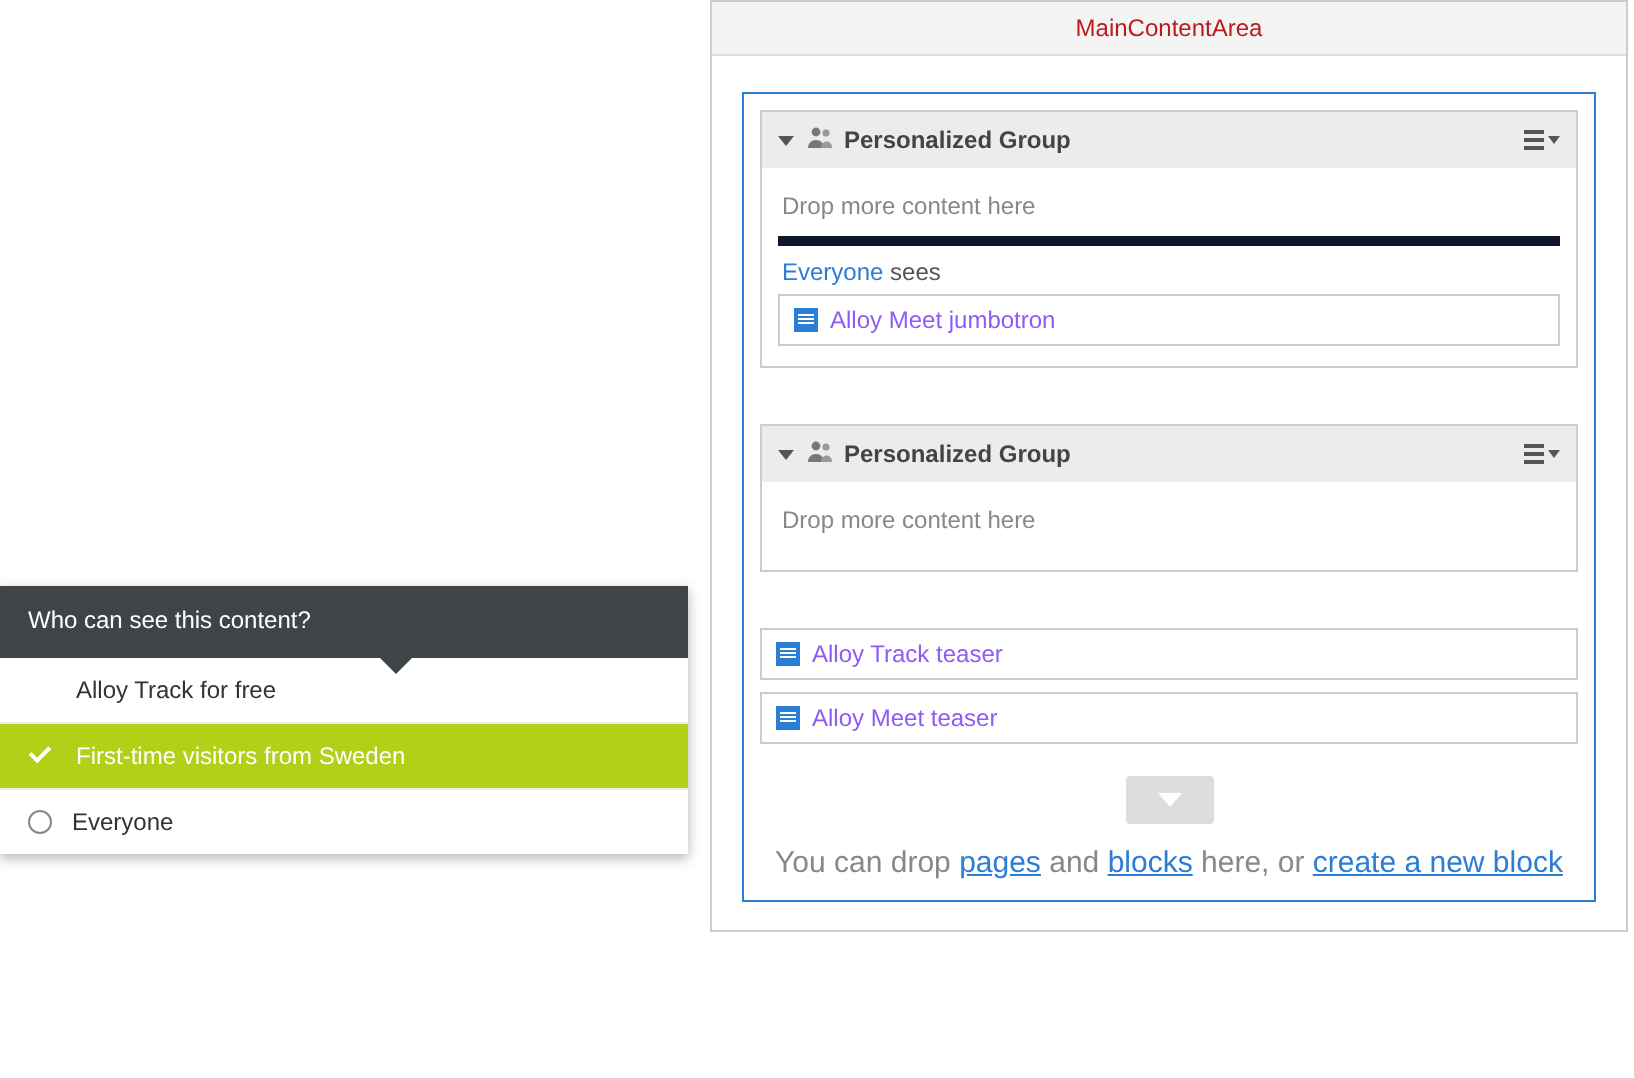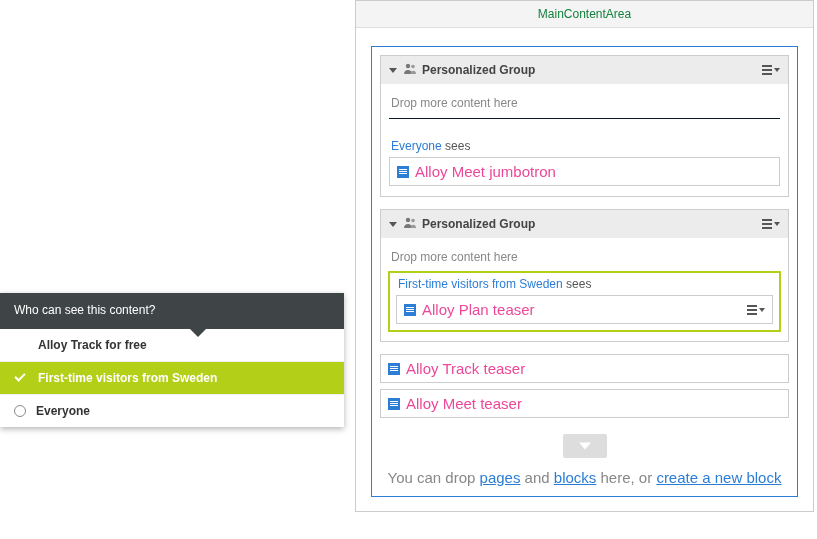--- a/index.html
+++ b/index.html
@@ -16,36 +16,36 @@
     position: absolute;
     left: 355px;
     top: 0;
     width: 459px;
     border: 1px solid #ccc;
   }
   .main-header {
     background: #f4f4f4;
     text-align: center;
     padding: 6px 0;
-    color: #15803d;
+    color: #b91c1c;
     font-size: 12px;
     border-bottom: 1px solid #ddd;
   }
   .main-body {
     padding: 18px 15px 14px 15px;
   }
   .content-border {
     border: 1px solid #2b7dd6;
     padding: 8px 8px 10px 8px;
     background: #fff;
   }
   .group {
     border: 1px solid #ccc;
     background: #fff;
-    margin-bottom: 12px;
+    margin-bottom: 28px;
   }
   .group-header {
     background: #ececec;
     padding: 7px 8px;
     display: flex;
     align-items: center;
     font-weight: bold;
     color: #444;
     font-size: 12px;
   }
@@ -85,22 +85,22 @@
   }
   .group-body {
     padding: 8px 8px 10px 8px;
   }
   .drop-hint {
     color: #888;
     font-size: 12px;
     padding: 4px 2px 8px 2px;
   }
   .segment {
-    border-top: 1px solid #0f172a;
-    padding-top: 20px;
+    border-top: 5px solid #0f172a;
+    padding-top: 6px;
   }
   .segment.highlight {
     border: 2px solid #b3cf17;
     border-radius: 0;
     padding: 4px 6px 6px 6px;
     margin: -1px;
   }
   .segment-label {
     font-size: 12px;
     padding-bottom: 4px;
@@ -111,22 +111,22 @@
   }
   .segment-label .sees {
     color: #555;
   }
   .block-item {
     border: 1px solid #ccc;
     background: #fff;
     padding: 5px 7px;
     display: flex;
     align-items: center;
-    font-size: 15px;
-    color: #ec4899;
+    font-size: 12px;
+    color: #8b5cf6;
     margin-bottom: 0;
   }
   .block-item + .block-item { margin-top: 6px; }
   .block-item .bicon {
     width: 12px; height: 12px;
     background: #2b7dd6;
     margin-right: 6px;
     position: relative;
     flex-shrink: 0;
   }
@@ -203,21 +203,20 @@
   }
   .popover-list { }
   .popover-item {
     display: flex;
     align-items: center;
     padding: 9px 14px;
     font-size: 12px;
     color: #333;
     border-top: 1px solid #eee;
     cursor: pointer;
-    font-weight: bold;
   }
   .popover-item:first-child { border-top: none; }
   .popover-item .radio {
     width: 12px; height: 12px;
     border: 1px solid #888;
     border-radius: 50%;
     margin-right: 10px;
     background: #fff;
     flex-shrink: 0;
   }
@@ -299,35 +298,20 @@
           <span>Personalized Group</span>
           <span class="spacer"></span>
           <span class="menu-icon">
               <span class="bar"></span>
               <span class="bar"></span>
               <span class="bar"></span>
             </span>
         </div>
         <div class="group-body">
           <div class="drop-hint">Drop more content here</div>
-          <div class="segment highlight">
-            <div class="segment-label">
-              <span class="aud">First-time visitors from Sweden</span><span class="sees"> sees</span>
-            </div>
-            <div class="block-item">
-              <span class="bicon"></span>
-              <span>Alloy Plan teaser</span>
-              <span class="spacer"></span>
-              <span class="menu-icon">
-                  <span class="bar"></span>
-                  <span class="bar"></span>
-                  <span class="bar"></span>
-                </span>
-            </div>
-          </div>
         </div>
       </div>
 
       <div class="standalone-blocks">
         <div class="block-item">
           <span class="bicon"></span>
           <span>Alloy Track teaser</span>
         </div>
         <div class="block-item">
           <span class="bicon"></span>

